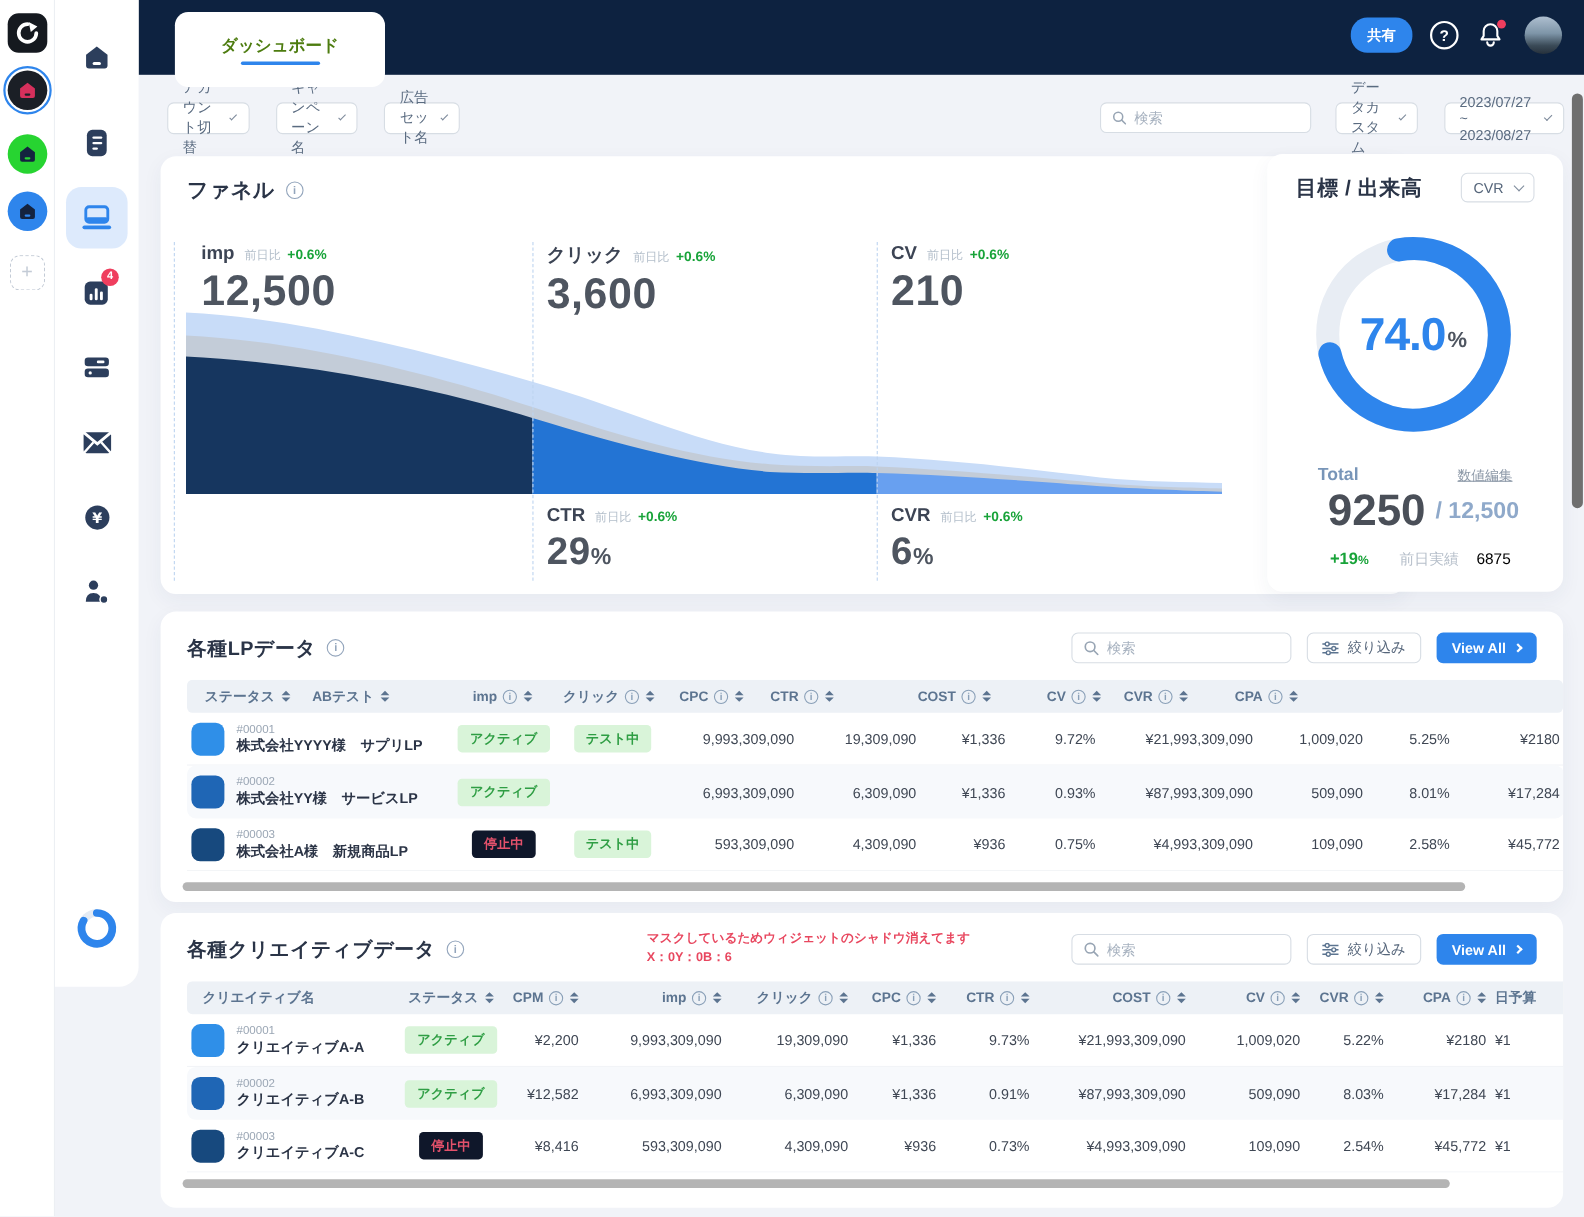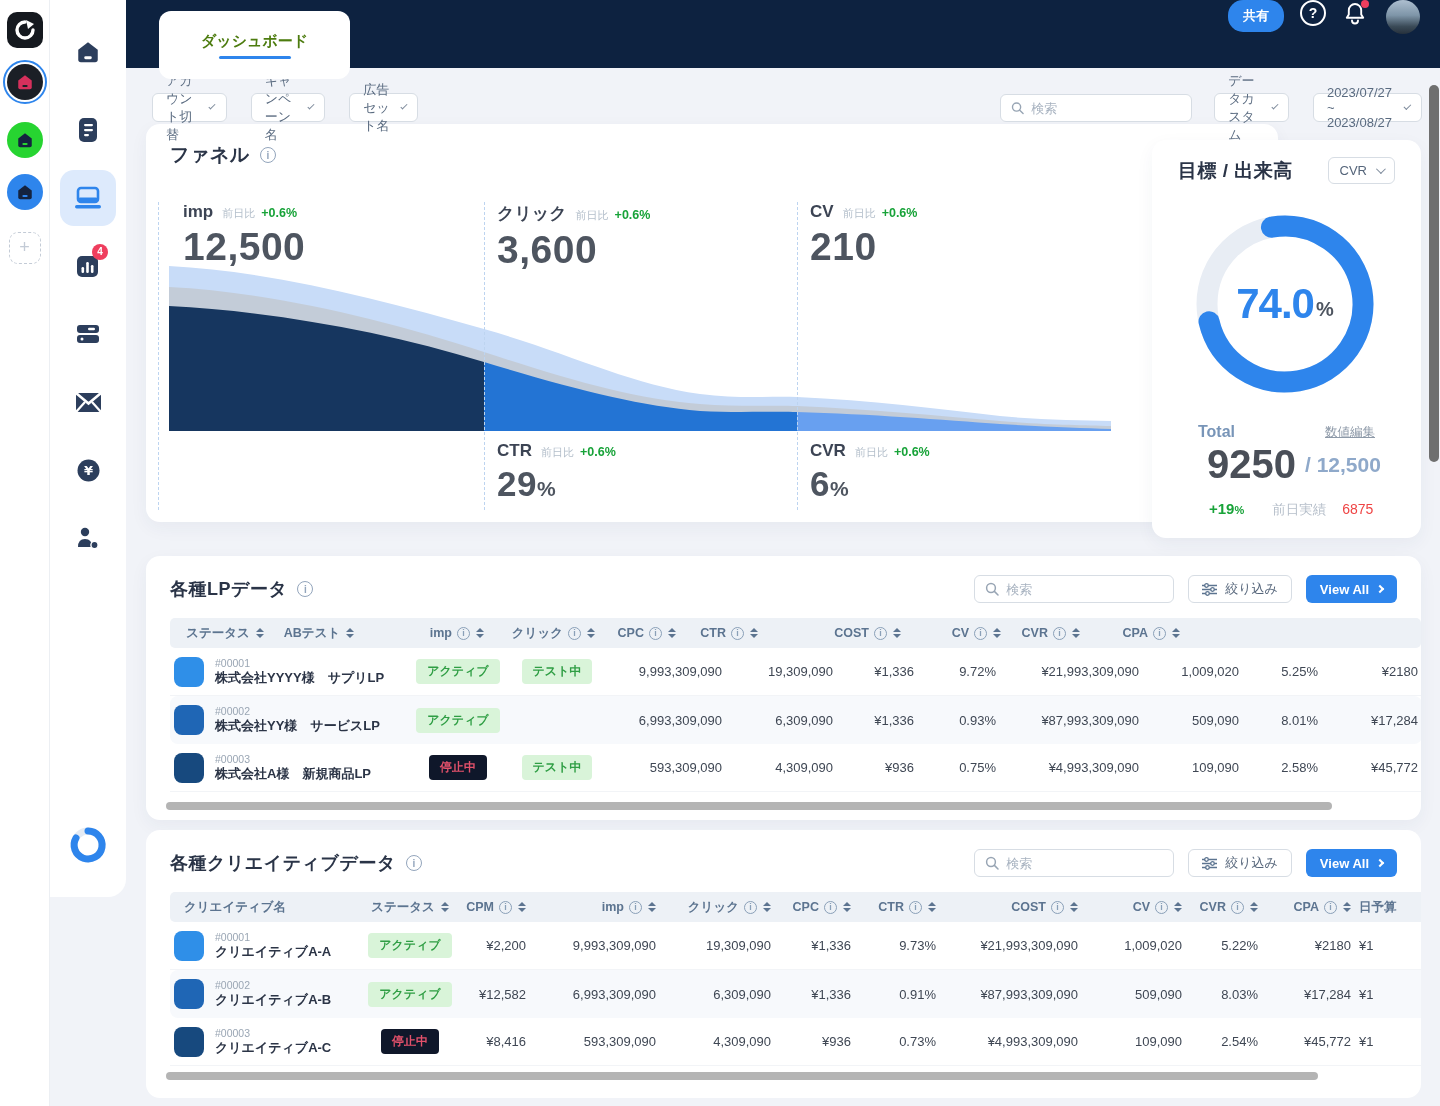--- a/index.html
+++ b/index.html
@@ -20,44 +20,44 @@
   .rail-spinner { position:absolute; left:18px; bottom:28px; }
 
   
   .topbar { position:absolute; left:126px; top:0; width:1314px; height:68px; background:#0d2240; z-index:10; }
   .tabs { position:absolute; left:159px; top:0; height:68px; display:flex; align-items:center; }
   .tab { color:#e9eef5; font-size:15px; font-weight:bold; padding:0 34px; display:flex; align-items:center; height:68px; position:relative; }
   .tab-sep { width:1px; height:24px; background:#46586f; }
   .tab-active { background:#fff; border-radius:12px; height:68px; margin-top:22px; padding:0 42px; flex-direction:column; justify-content:center; z-index:11; }
   .tab-active span { color:#4d7c0f; }
   .tab-underline { width:72px; height:3px; border-radius:2px; background:#2e85ec; margin-top:5px; }
-  .topbar-right { position:absolute; right:20px; top:0; height:64px; display:flex; align-items:flex-start; gap:16px; z-index:12; }
+  .topbar-right { position:absolute; right:20px; top:0; height:64px; display:flex; align-items:center; gap:16px; z-index:12; }
   .share-btn { background:#2e85ec; color:#fff; font-size:13px; font-weight:bold; border:none; border-radius:15px; padding:7px 15px; }
   .icon-circle { width:26px; height:26px; border:2px solid #fff; border-radius:50%; color:#fff; font-size:14px; font-weight:bold; display:flex; align-items:center; justify-content:center; }
   .bell-wrap { position:relative; width:28px; height:28px; }
   .bell-dot { position:absolute; top:0; right:1px; width:8px; height:8px; background:#ef3e5e; border-radius:50%; }
   .avatar { width:34px; height:34px; border-radius:50%; background:linear-gradient(180deg,#aebfd0 0%,#7e95a8 45%,#3a4a57 78%,#26313c 100%); }
 
   
-  .filterbar { position:absolute; left:152px; top:92px; width:1270px; height:30px; display:flex; align-items:flex-end; z-index:5; }
+  .filterbar { position:absolute; left:152px; top:92px; width:1270px; height:30px; display:flex; align-items:center; z-index:5; }
   .chip { background:#fff; border:1px solid #d7dde4; border-radius:6px; height:29px; padding:0 13px; display:flex; align-items:center; color:#5a6b80; font-size:13px; margin-right:24px; }
   .chev { width:7px; height:7px; border-right:1.6px solid #7e8b9c; border-bottom:1.6px solid #7e8b9c; transform:rotate(45deg) translateY(-2px); margin-left:9px; }
   .search-box { background:#fff; border:1px solid #d7dde4; border-radius:6px; height:28px; display:flex; align-items:center; padding:0 10px; }
   .search-box input { border:none; outline:none; font-size:13px; color:#5a6b80; width:150px; margin-left:7px; font-family:inherit; background:transparent; }
   .search-box input::placeholder { color:#a6b1bf; }
   .fb-search { margin-left:558px; width:192px; margin-right:22px; }
   .chip.last { margin-right:0; }
 
   
   .card { position:absolute; background:#fff; border-radius:14px; box-shadow:0 6px 18px rgba(32,58,104,.05); }
   .card-title { font-size:19px; font-weight:bold; color:#2a3447; letter-spacing:.5px; }
   .i-info-lg { width:16px; height:16px; border:1.4px solid #93a5bc; border-radius:50%; color:#93a5bc; font-size:10px; font-weight:bold; display:inline-flex; align-items:center; justify-content:center; margin-left:10px; font-style:normal; }
 
   
-  .funnel-card { left:146px; top:124px; width:1132px; height:398px; }
+  .funnel-card { left:146px; top:142px; width:1132px; height:398px; }
   .funnel-title { position:absolute; left:24px; top:18px; display:flex; align-items:center; }
   .f-dash { position:absolute; top:78px; height:308px; border-left:1.6px dashed #bdd4f0; }
   .fm { position:absolute; top:78px; z-index:3; }
   .fm-top { display:flex; align-items:baseline; }
   .fm-label { font-size:17px; font-weight:bold; color:#3c4454; margin-right:9px; }
   .fm-dod { font-size:11px; color:#b4bfcb; margin-right:6px; }
   .fm-change { font-size:12.5px; font-weight:bold; color:#18a339; }
   .fm-value { font-size:39px; font-weight:bold; color:#4e5560; margin-top:3px; letter-spacing:.5px; }
   .fm-value .pct { font-size:21px; }
   .funnel-svg { position:absolute; left:23px; top:75px; }
@@ -77,21 +77,21 @@
   .goal-total-row { position:absolute; left:46px; right:46px; top:283px; display:flex; justify-content:space-between; align-items:center; }
   .goal-total-label { color:#7895b8; font-size:16px; font-weight:bold; }
   .goal-edit { color:#8d99a8; font-size:12.5px; text-decoration:underline; }
   .goal-value-row { position:absolute; left:55px; top:302px; display:flex; align-items:center; }
   .goal-achieved { font-size:40px; font-weight:bold; color:#4a4f58; }
   .goal-target { font-size:21px; color:#8fa9ca; margin-left:9px; font-weight:bold; }
   .goal-bottom-row { position:absolute; left:57px; top:360px; display:flex; align-items:baseline; }
   .goal-change { color:#18a339; font-size:15px; font-weight:bold; }
   .goal-change .pct { font-size:11px; }
   .goal-prev-label { color:#b6bfca; font-size:13.5px; margin-left:28px; }
-  .goal-prev-value { color:#ef4444; font-size:14px; margin-left:16px; }
+  .goal-prev-value { color:#000000; font-size:14px; margin-left:16px; }
 
   
   .table-card { left:146px; width:1275px; }
   .lp-card { top:556px; height:264px; }
   .cr-card { top:830px; height:268px; box-shadow:none; }
   .tc-head { position:absolute; left:24px; right:24px; top:18px; height:30px; display:flex; align-items:center; }
   .tc-title-wrap { display:flex; align-items:center; }
   .tc-controls { margin-left:auto; display:flex; align-items:center; gap:14px; }
   .tc-search { width:200px; }
   .btn-filter { background:#fff; border:1px solid #d7dde4; border-radius:6px; height:28px; display:flex; align-items:center; padding:0 13px; font-size:13px; color:#55657a; gap:8px; }
@@ -605,20 +605,24 @@
             <circle cx="5.5" cy="10.5" r="1.8" fill="#fff" stroke="#5c7490" stroke-width="1.3"></circle>
           </svg>
         <span>絞り込み</span>
       </button>
       <button class="btn-viewall">
           <span>View All</span>
           <i class="chev-r"></i>
         </button>
     </div>
   </div>
+  <div class="note">
+    <div>マスクしているためウィジェットのシャドウ消えてます</div>
+    <div>X：0Y：0B：6</div>
+  </div>
   <div class="t-scroll">
     <div class="t-head">
         <div class="t-cell t-h a-left" style="flex: 0 0 190px;">
           <span>クリエイティブ名</span>
         </div>
         <div class="t-cell t-h a-center" style="flex: 0 0 100px;">
           <span>ステータス</span>
           <span class="i-sort">
             <b class="tu"></b>
             <b class="td"></b>

